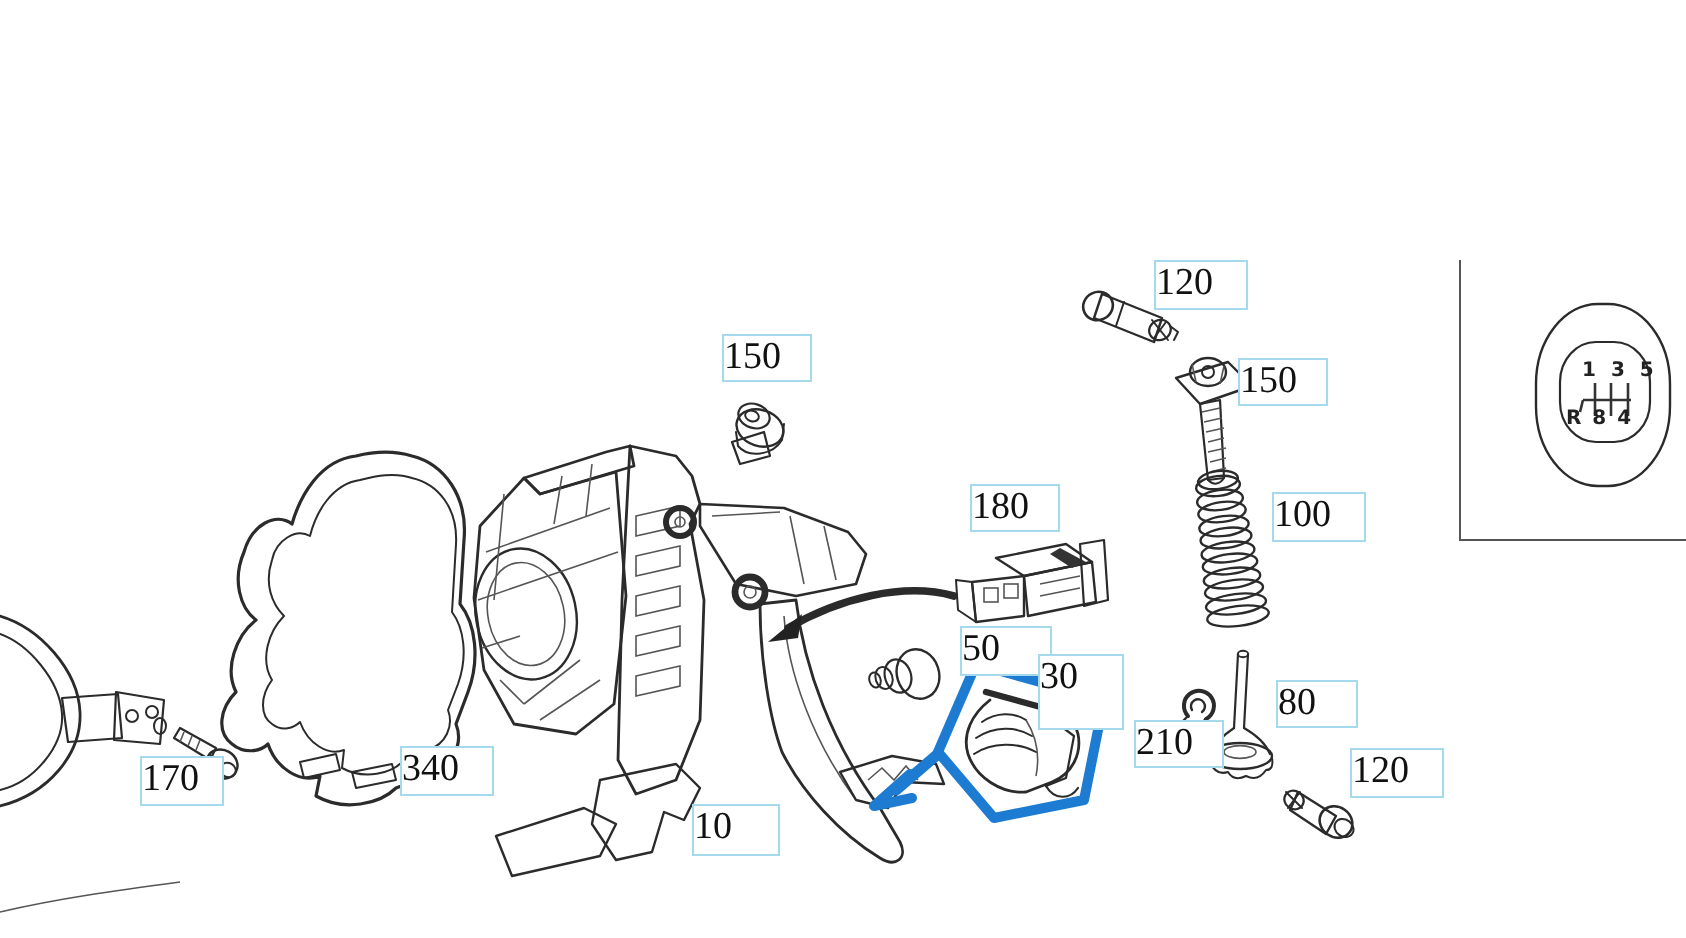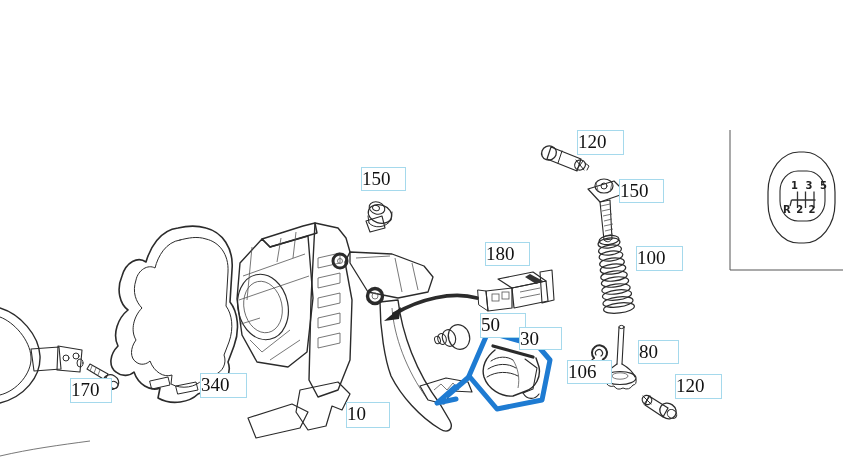--- a/index.html
+++ b/index.html
@@ -189,29 +189,29 @@
 
     <g>
       <path d="M730,130 L730,270 L843,270" stroke="#555" stroke-width="1" fill="none"></path>
       <rect class="ln" stroke-width="1.2" x="768" y="152" width="67" height="91" rx="31" ry="40"></rect>
       <rect class="ln" stroke-width="1.1" x="780" y="171" width="45" height="50" rx="18" ry="20"></rect>
       <path d="M797.5,191.5 V208 M805.5,191.5 V208 M814,191.5 V208 M791.5,200 H815.5 M791.5,200 L790,206" stroke="#333" stroke-width="1.3" fill="none"></path>
     </g>
   </svg>
 
   <div class="shiftrow" style="left:791px;top:180px">1 3 5</div>
-  <div class="shiftrow" style="left:783px;top:204px;letter-spacing:1px">R 2 2</div>
+  <div class="shiftrow" style="left:783px;top:204px;letter-spacing:1px">R 8 4</div>
 
   <div class="plabel" style="left:361px;top:167px;width:45px;height:24px">150</div>
   <div class="plabel" style="left:577px;top:130px;width:47px;height:25px">120</div>
   <div class="plabel" style="left:619px;top:179px;width:45px;height:24px">150</div>
   <div class="plabel" style="left:636px;top:246px;width:47px;height:25px">100</div>
   <div class="plabel" style="left:485px;top:242px;width:45px;height:24px">180</div>
   <div class="plabel" style="left:480px;top:313px;width:46px;height:25px">50</div>
-  <div class="plabel" style="left:519px;top:327px;width:43px;height:23px">30</div>
+  <div class="plabel" style="left:519px;top:327px;width:43px;height:38px">30</div>
   <div class="plabel" style="left:638px;top:340px;width:41px;height:24px">80</div>
-  <div class="plabel" style="left:567px;top:360px;width:45px;height:24px">106</div>
+  <div class="plabel" style="left:567px;top:360px;width:45px;height:24px">210</div>
   <div class="plabel" style="left:675px;top:374px;width:47px;height:25px">120</div>
   <div class="plabel" style="left:70px;top:378px;width:42px;height:25px">170</div>
   <div class="plabel" style="left:200px;top:373px;width:47px;height:25px">340</div>
   <div class="plabel" style="left:346px;top:402px;width:44px;height:26px">10</div>
 
 </div>
 
 </body></html>

